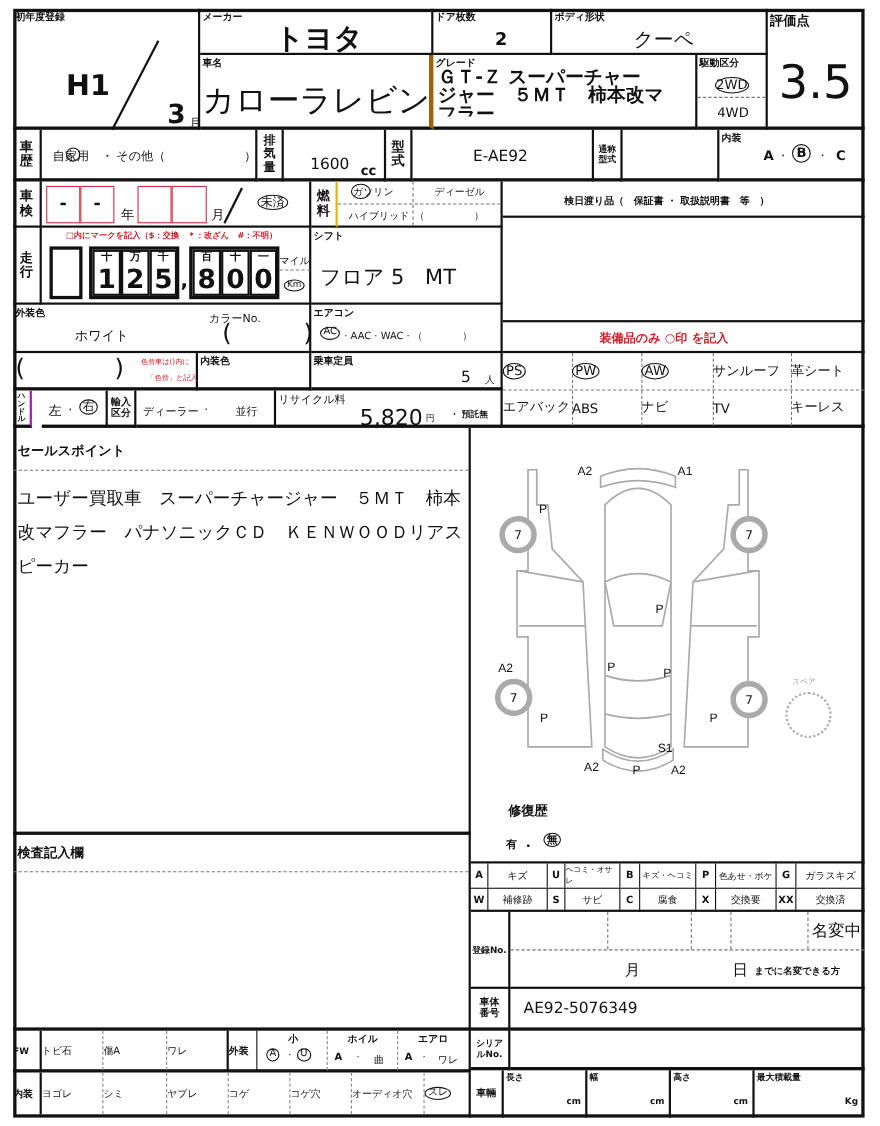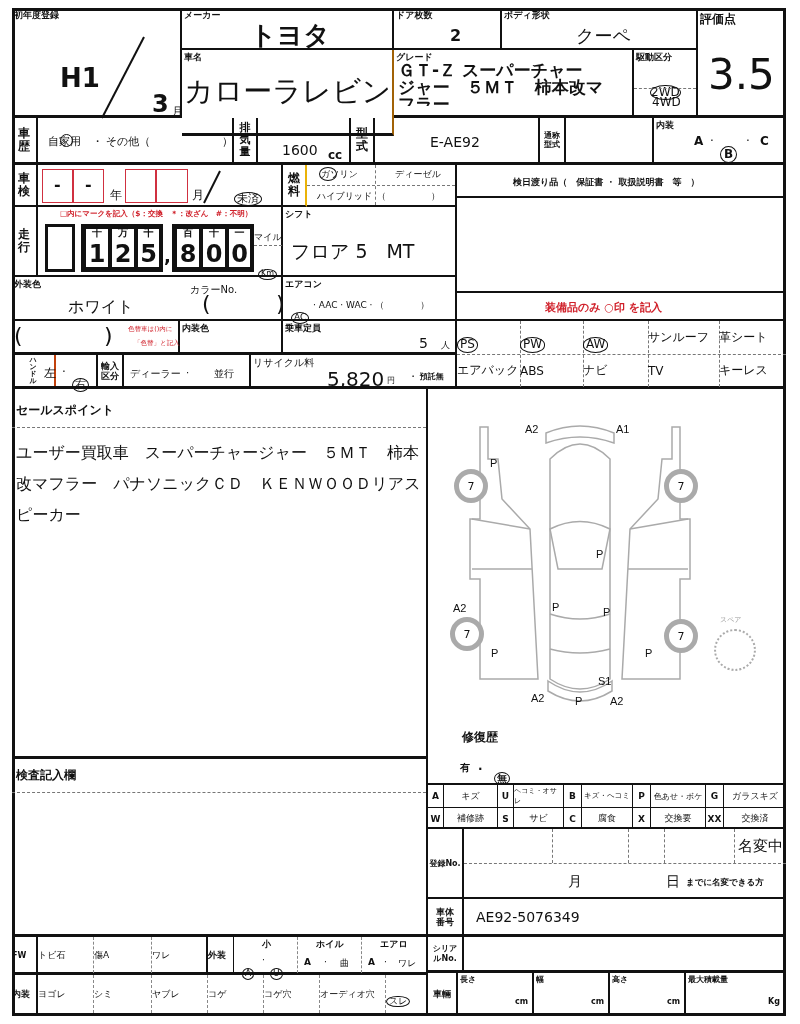--- a/index.html
+++ b/index.html
@@ -5,21 +5,21 @@
   html,body{margin:0;padding:0;background:#fff;}
   body{width:800px;height:1024px;position:relative;overflow:hidden;
        font-family:"DejaVu Sans","Liberation Sans",sans-serif;color:#111;}
   .abs{position:absolute;box-sizing:border-box;}
   .b{border:3px solid #111;}
   .dash-t{border-top:1px dashed #777;}
   .dash-l{border-left:1px dashed #777;}
   .lbl{font-size:9px;font-weight:bold;position:absolute;left:2px;top:1px;white-space:nowrap;}
   .vlbl{font-size:12px;font-weight:bold;line-height:13px;text-align:center;display:flex;flex-direction:column;justify-content:center;align-items:center;}
   .txt{position:absolute;white-space:nowrap;}
-  .circ{display:inline-block;border:1.5px solid #111;border-radius:50%;padding:0 2px;line-height:1.1;margin-top:15px;}
+  .circ{display:inline-block;border:1.5px solid #111;border-radius:50%;padding:0 2px;line-height:1.1;}
   .red{color:#d0202a;}
   .redbox{position:absolute;border:1.5px solid #d03040;box-sizing:border-box;}
   .odo{position:absolute;border:2px solid #111;box-sizing:border-box;font-size:24px;font-weight:bold;text-align:center;}
   .odo .u{position:absolute;top:-3px;left:0;right:0;font-size:10px;font-weight:bold;}
   .eqcell{position:absolute;font-size:12px;display:flex;align-items:center;justify-content:flex-start;box-sizing:border-box;}
   .legcell{position:absolute;font-size:9px;display:flex;align-items:center;justify-content:center;box-sizing:border-box;border-right:1px solid #111;}
   .mark{position:absolute;font-size:11px;font-family:"Liberation Sans",sans-serif;}
   .tire{position:absolute;width:34px;height:34px;border-radius:50%;border:5px solid #aaa;box-sizing:border-box;background:#fff;font-size:11px;display:flex;align-items:center;justify-content:center;}
   .note{font-size:16px;line-height:31px;}
 </style>
@@ -36,21 +36,21 @@
     </svg>
   <span class="txt" style="left:140px;top:82px;font-size:24px;font-weight:bold;">3</span>
   <span class="txt" style="left:160px;top:96px;font-size:11px;">月</span>
 </div>
 
 <div class="abs" style="left:182px;top:8px;width:212px;height:42px;border-right:2px solid #111;border-bottom:2px solid #111;">
   <span class="lbl">メーカー</span>
   <span class="txt" style="left:68px;top:10px;font-size:26px;font-weight:bold;">トヨタ</span>
 </div>
 
-<div class="abs" style="left:182px;top:50px;width:212px;height:86px;border-right:2px solid #a16207;border-bottom:3px solid #111;">
+<div class="abs" style="left:182px;top:50px;width:212px;height:68px;border-right:4px solid #a16207;border-bottom:3px solid #111;">
   <span class="lbl">車名</span>
   <span class="txt" style="left:2px;top:22px;font-size:29px;letter-spacing:0px;">カローラレビン</span>
 </div>
 
 <div class="abs" style="left:394px;top:8px;width:108px;height:42px;border-right:2px solid #111;border-bottom:2px solid #111;">
   <span class="lbl">ドア枚数</span>
   <span class="txt" style="left:56px;top:18px;font-size:16px;font-weight:bold;">2</span>
 </div>
 
 <div class="abs" style="left:502px;top:8px;width:196px;height:42px;border-right:2px solid #111;border-bottom:2px solid #111;">
@@ -166,21 +166,21 @@
   <div class="abs dash-t" style="left:216px;top:38px;width:28px;"></div>
   <span class="txt circ" style="left:220px;top:47px;font-size:8px;">Km</span>
 </div>
 <div class="abs" style="left:283px;top:207px;width:174px;height:70px;border-right:2px solid #111;border-bottom:2px solid #111;">
   <span class="lbl">シフト</span>
   <span class="txt" style="left:8px;top:32px;font-size:19px;white-space:pre;">フロア 5　MT</span>
 </div>
 
 <div class="abs" style="left:12px;top:277px;width:271px;height:44px;border-right:2px solid #111;border-bottom:2px solid #111;">
   <span class="lbl">外装色</span>
-  <span class="txt" style="left:56px;top:20px;font-size:16px;">ホワイト</span>
+  <span class="txt" style="left:56px;top:20px;font-size:12px;">ホワイト</span>
   <span class="txt" style="left:178px;top:6px;font-size:10px;">カラーNo.</span>
   <span class="txt" style="left:190px;top:14px;font-size:22px;">(</span>
   <span class="txt" style="left:264px;top:14px;font-size:22px;">)</span>
 </div>
 <div class="abs" style="left:283px;top:277px;width:174px;height:44px;border-right:2px solid #111;border-bottom:2px solid #111;">
   <span class="lbl">エアコン</span>
   <span class="txt circ" style="left:8px;top:20px;font-size:9px;">AC</span>
   <span class="txt" style="left:30px;top:22px;font-size:9px;">· <span>AAC</span> · <span>WAC</span> · <span>（　　　　）</span></span>
 </div>
 <div class="abs" style="left:457px;top:293px;width:329px;height:28px;border-bottom:2px solid #111;">
@@ -219,21 +219,21 @@
     </div>
   <div class="eqcell" style="left:191px;top:0;width:71px;height:33px;">サンルーフ</div>
   <div class="eqcell" style="left:262px;top:0;width:67px;height:33px;">革シート</div>
   <div class="eqcell" style="left:0;top:33px;width:63px;height:33px;">エアバック</div>
   <div class="eqcell" style="left:63px;top:33px;width:63px;height:33px;">ABS</div>
   <div class="eqcell" style="left:126px;top:33px;width:65px;height:33px;">ナビ</div>
   <div class="eqcell" style="left:191px;top:33px;width:71px;height:33px;">TV</div>
   <div class="eqcell" style="left:262px;top:33px;width:67px;height:33px;">キーレス</div>
 </div>
 
-<div class="abs vlbl" style="left:12px;top:355px;width:44px;height:34px;border-right:2px solid #c2410c;border-bottom:3px solid #111;font-size:7px;line-height:7px;">
+<div class="abs vlbl" style="left:12px;top:355px;width:17px;height:34px;border-right:2px solid #a21caf;border-bottom:3px solid #111;font-size:7px;line-height:7px;">
     <span style="width:8px;">ハンドル</span>
   </div>
 <div class="abs" style="left:38px;top:355px;width:60px;height:34px;border-right:2px solid #111;border-bottom:3px solid #111;">
   <span class="txt" style="left:6px;top:10px;font-size:12px;">左</span>
   <span class="txt" style="left:24px;top:10px;font-size:12px;">·</span>
   <span class="txt circ" style="left:34px;top:8px;font-size:11px;">右</span>
 </div>
 <div class="abs vlbl" style="left:98px;top:355px;width:26px;height:34px;border-right:2px solid #111;border-bottom:3px solid #111;font-size:9px;line-height:10px;">
     <span style="width:18px;">輸入区分</span>
   </div>

